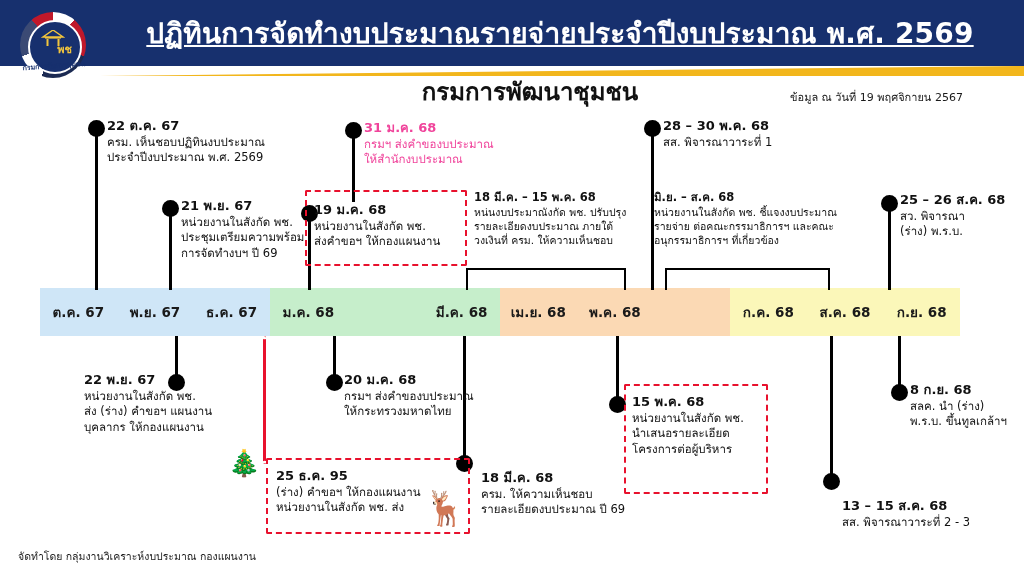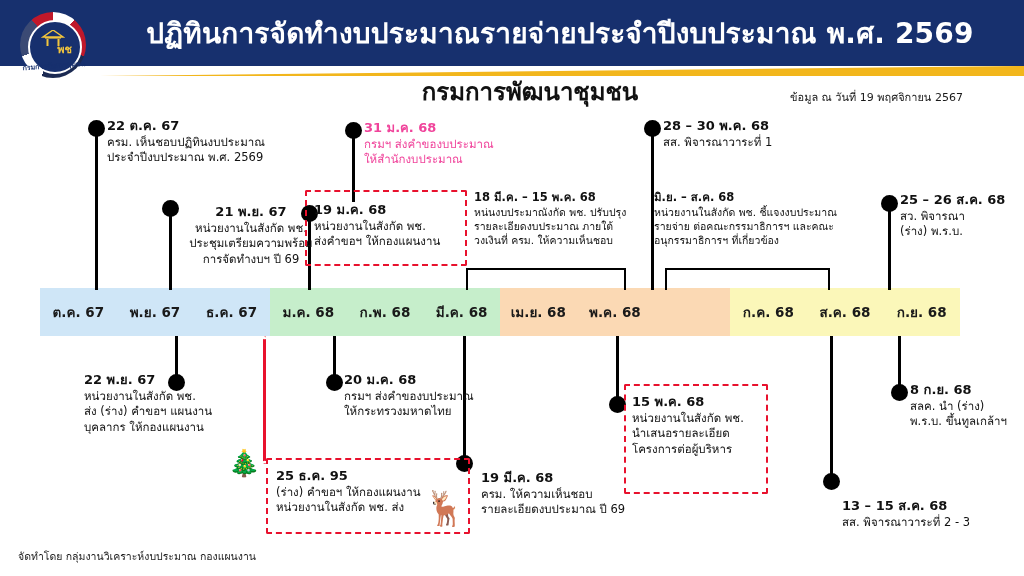--- a/index.html
+++ b/index.html
@@ -18,21 +18,21 @@
     background:#17306e;
   }
   .header-accent{
     position:absolute;left:100px;top:66px;width:924px;height:10px;
     background:#f2b61c;
     clip-path:polygon(0 100%,100% 0,100% 100%,0 100%);
   }
   .title{
     position:absolute;left:110px;top:12px;width:900px;
     color:#ffffff;font-size:28px;font-weight:bold;text-align:center;
-    letter-spacing:.2px;line-height:44px;white-space:nowrap;
+    letter-spacing:.2px;line-height:44px;white-space:nowrap;text-decoration:underline;
   }
   .subtitle{
     position:absolute;left:200px;top:72px;width:660px;
     text-align:center;color:#111111;font-size:24px;font-weight:bold;
   }
   .datestamp{
     position:absolute;left:790px;top:88px;width:220px;
     text-align:left;color:#1a1a1a;font-size:11px;
   }
 
@@ -131,21 +131,20 @@
   <div class="band">
     <div class="qtr q1"></div>
     <div class="qtr q2"></div>
     <div class="qtr q3"></div>
     <div class="qtr q4"></div>
 
     <div class="mcell" style="left:0px">ต.ค. 67</div>
     <div class="mcell" style="left:76.66px">พ.ย. 67</div>
     <div class="mcell" style="left:153.3px">ธ.ค. 67</div>
     <div class="mcell" style="left:230px">ม.ค. 68</div>
-    <div class="mcell" style="left:306.6px">ก.พ. 68</div>
     <div class="mcell" style="left:383.3px">มี.ค. 68</div>
     <div class="mcell" style="left:460px">เม.ย. 68</div>
     <div class="mcell" style="left:536.6px">พ.ค. 68</div>
     <div class="mcell" style="left:690px">ก.ค. 68</div>
     <div class="mcell" style="left:766.6px">ส.ค. 68</div>
     <div class="mcell" style="left:843.3px">ก.ย. 68</div>
   </div>
 
   <div class="stem" style="left:95px;top:130px;height:160px;"></div>
   <div class="dot" style="left:88px;top:120px;"></div>
@@ -172,21 +171,21 @@
   <div class="hline" style="left:665px;top:268px;width:165px;"></div>
   <div class="vtick" style="left:665px;top:268px;height:22px;"></div>
   <div class="vtick" style="left:828px;top:268px;height:22px;"></div>
 
   <div class="note" style="left:107px;top:118px;width:200px;">
     <span class="d">22 ต.ค. 67</span>
     <span class="l">ครม. เห็นชอบปฏิทินงบประมาณ</span>
     <span class="l">ประจำปีงบประมาณ พ.ศ. 2569</span>
   </div>
 
-  <div class="note" style="left:181px;top:204px;width:140px;text-align:center;">
+  <div class="note" style="left:181px;top:198px;width:140px;">
     <span class="d">21 พ.ย. 67</span>
     <span class="l">หน่วยงานในสังกัด พช.</span>
     <span class="l">ประชุมเตรียมความพร้อม</span>
     <span class="l">การจัดทำงบฯ ปี 69</span>
   </div>
 
   <div class="dashbox" style="left:305px;top:190px;width:158px;height:72px;"></div>
   <div class="note" style="left:314px;top:202px;width:150px;">
     <span class="d">19 ม.ค. 68</span>
     <span class="l">หน่วยงานในสังกัด พช.</span>
@@ -259,21 +258,21 @@
     <span class="l">หน่วยงานในสังกัด พช. ส่ง</span>
   </div>
 
   <div class="note" style="left:344px;top:372px;width:180px;">
     <span class="d">20 ม.ค. 68</span>
     <span class="l">กรมฯ ส่งคำของบประมาณ</span>
     <span class="l">ให้กระทรวงมหาดไทย</span>
   </div>
 
   <div class="note" style="left:481px;top:470px;width:190px;">
-    <span class="d">19 มี.ค. 68</span>
+    <span class="d">18 มี.ค. 68</span>
     <span class="l">ครม. ให้ความเห็นชอบ</span>
     <span class="l">รายละเอียดงบประมาณ ปี 69</span>
   </div>
 
   <div class="dashbox" style="left:624px;top:384px;width:140px;height:106px;"></div>
   <div class="note" style="left:632px;top:394px;width:135px;">
     <span class="d">15 พ.ค. 68</span>
     <span class="l">หน่วยงานในสังกัด พช.</span>
     <span class="l">นำเสนอรายละเอียด</span>
     <span class="l">โครงการต่อผู้บริหาร</span>

